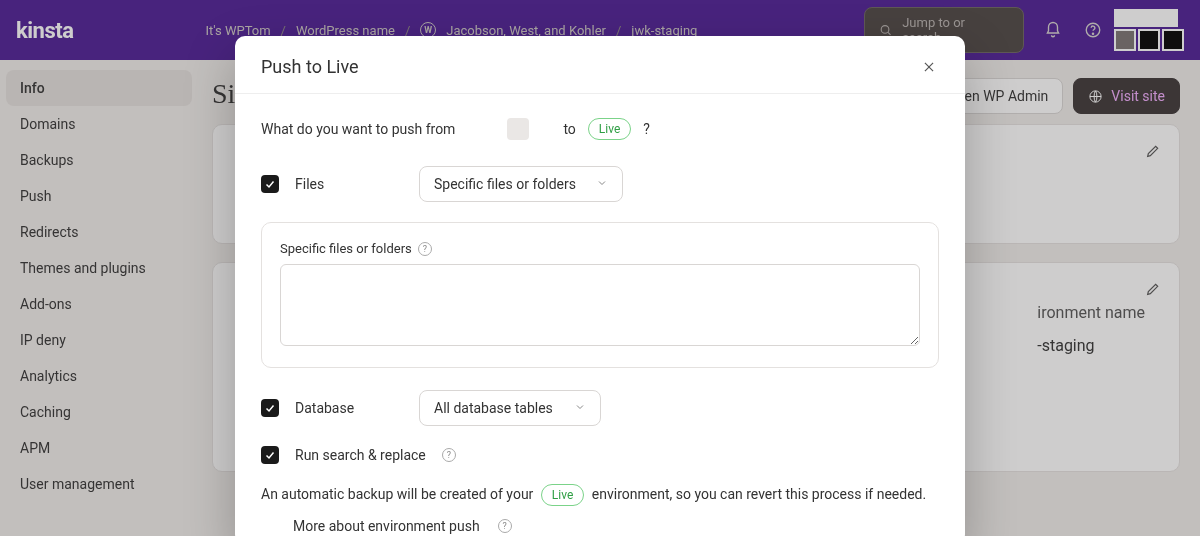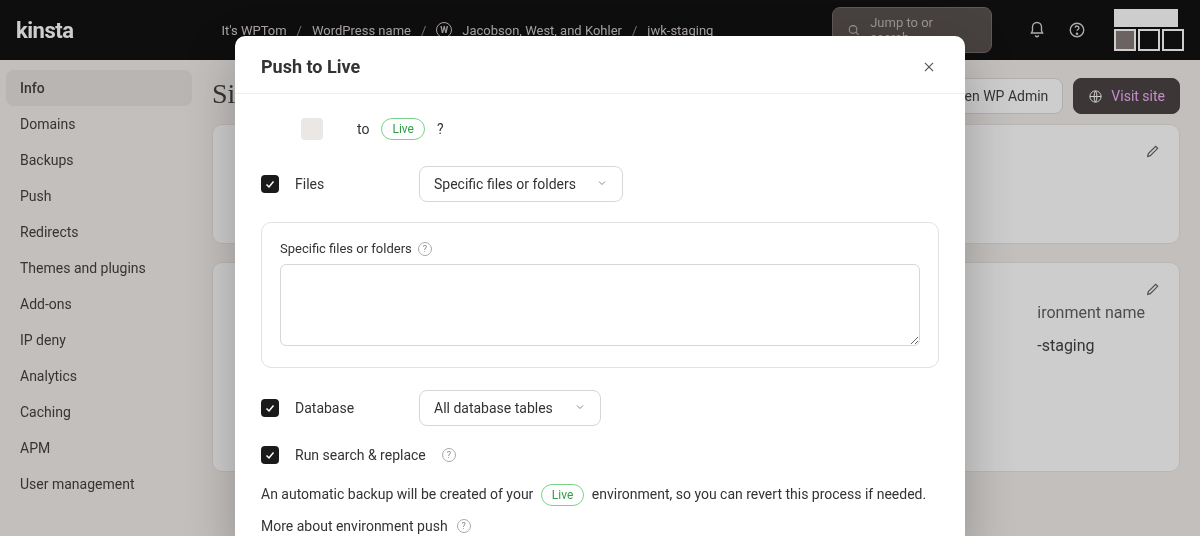--- a/index.html
+++ b/index.html
@@ -10,25 +10,25 @@
       height: 536px;
       overflow: hidden;
       position: relative;
       font-size: 14px;
       color: #333;
     }
 
     
     .topbar {
       height: 60px;
-      background: #000000;
+      background: #4c1d95;
       display: flex;
       align-items: center;
       padding: 0 16px;
-      gap: 28px;
+      gap: 12px;
       color: #d7d3d1;
     }
     .brand {
       font-weight: 700;
       font-size: 22px;
       letter-spacing: -0.5px;
       color: #fff;
       margin-right: 120px;
     }
     .crumbs {
@@ -182,21 +182,21 @@
       z-index: 10;
       overflow: hidden;
     }
     .modal-header {
       display: flex;
       align-items: center;
       justify-content: space-between;
       padding: 20px 26px 16px;
       border-bottom: 1px solid #eee;
     }
-    .modal-title { font-size: 18px; font-weight: 700; }
+    .modal-title { font-size: 18px; font-weight: 400; }
     .close-x {
       width: 20px; height: 20px;
       display: flex; align-items: center; justify-content: center;
       cursor: pointer; color: #555;
       font-size: 18px;
     }
     .modal-body { padding: 24px 26px 10px; font-size: 14px; color: #333; }
     .qline { display: flex; align-items: center; gap: 12px; margin-bottom: 26px; }
     .envchip {
       display: inline-flex; align-items: center; justify-content: center;
@@ -233,21 +233,21 @@
       display: inline-flex; align-items: center; justify-content: center;
       font-size: 9px; color: #888;
     }
     .ta {
       width: 100%; height: 82px;
       border: 1px solid #d9d6d4; border-radius: 6px;
       resize: both; padding: 8px; font-family: inherit; font-size: 13px;
     }
     .footer-text { font-size: 14px; color: #333; margin-top: 18px; }
     .footer-text .envchip { margin: 0 4px; }
-    .morelink { display: flex; align-items: center; gap: 9px; margin-top: 12px; color: #333; font-size: 14px;}
+    .morelink { display: flex; align-items: center; gap: 18px; margin-top: 12px; color: #333; font-size: 14px; margin-left: 32px;}
   </style>
 </head>
 <body>
 
 <div class="topbar">
   <div class="brand">kinsta</div>
   <div class="crumbs">
     <span>It's WPTom</span>
     <span class="crumb-sep">/</span>
     <span>WordPress name</span>
@@ -353,20 +353,21 @@
     <div class="close-x">
       <svg width="14" height="14" viewBox="0 0 24 24" fill="none" stroke="#555" stroke-width="2">
           <line x1="5" y1="5" x2="19" y2="19"></line>
           <line x1="19" y1="5" x2="5" y2="19"></line>
         </svg>
     </div>
   </div>
 
   <div class="modal-body">
     <div class="qline">
+      <span>What do you want to push from</span>
       <span style="width:28px"></span>
       <span class="graychip"></span>
       <span style="width:10px"></span>
       <span>to</span>
       <span class="envchip">Live</span>
       <span>?</span>
     </div>
 
     <div class="row">
       <span class="chk">

